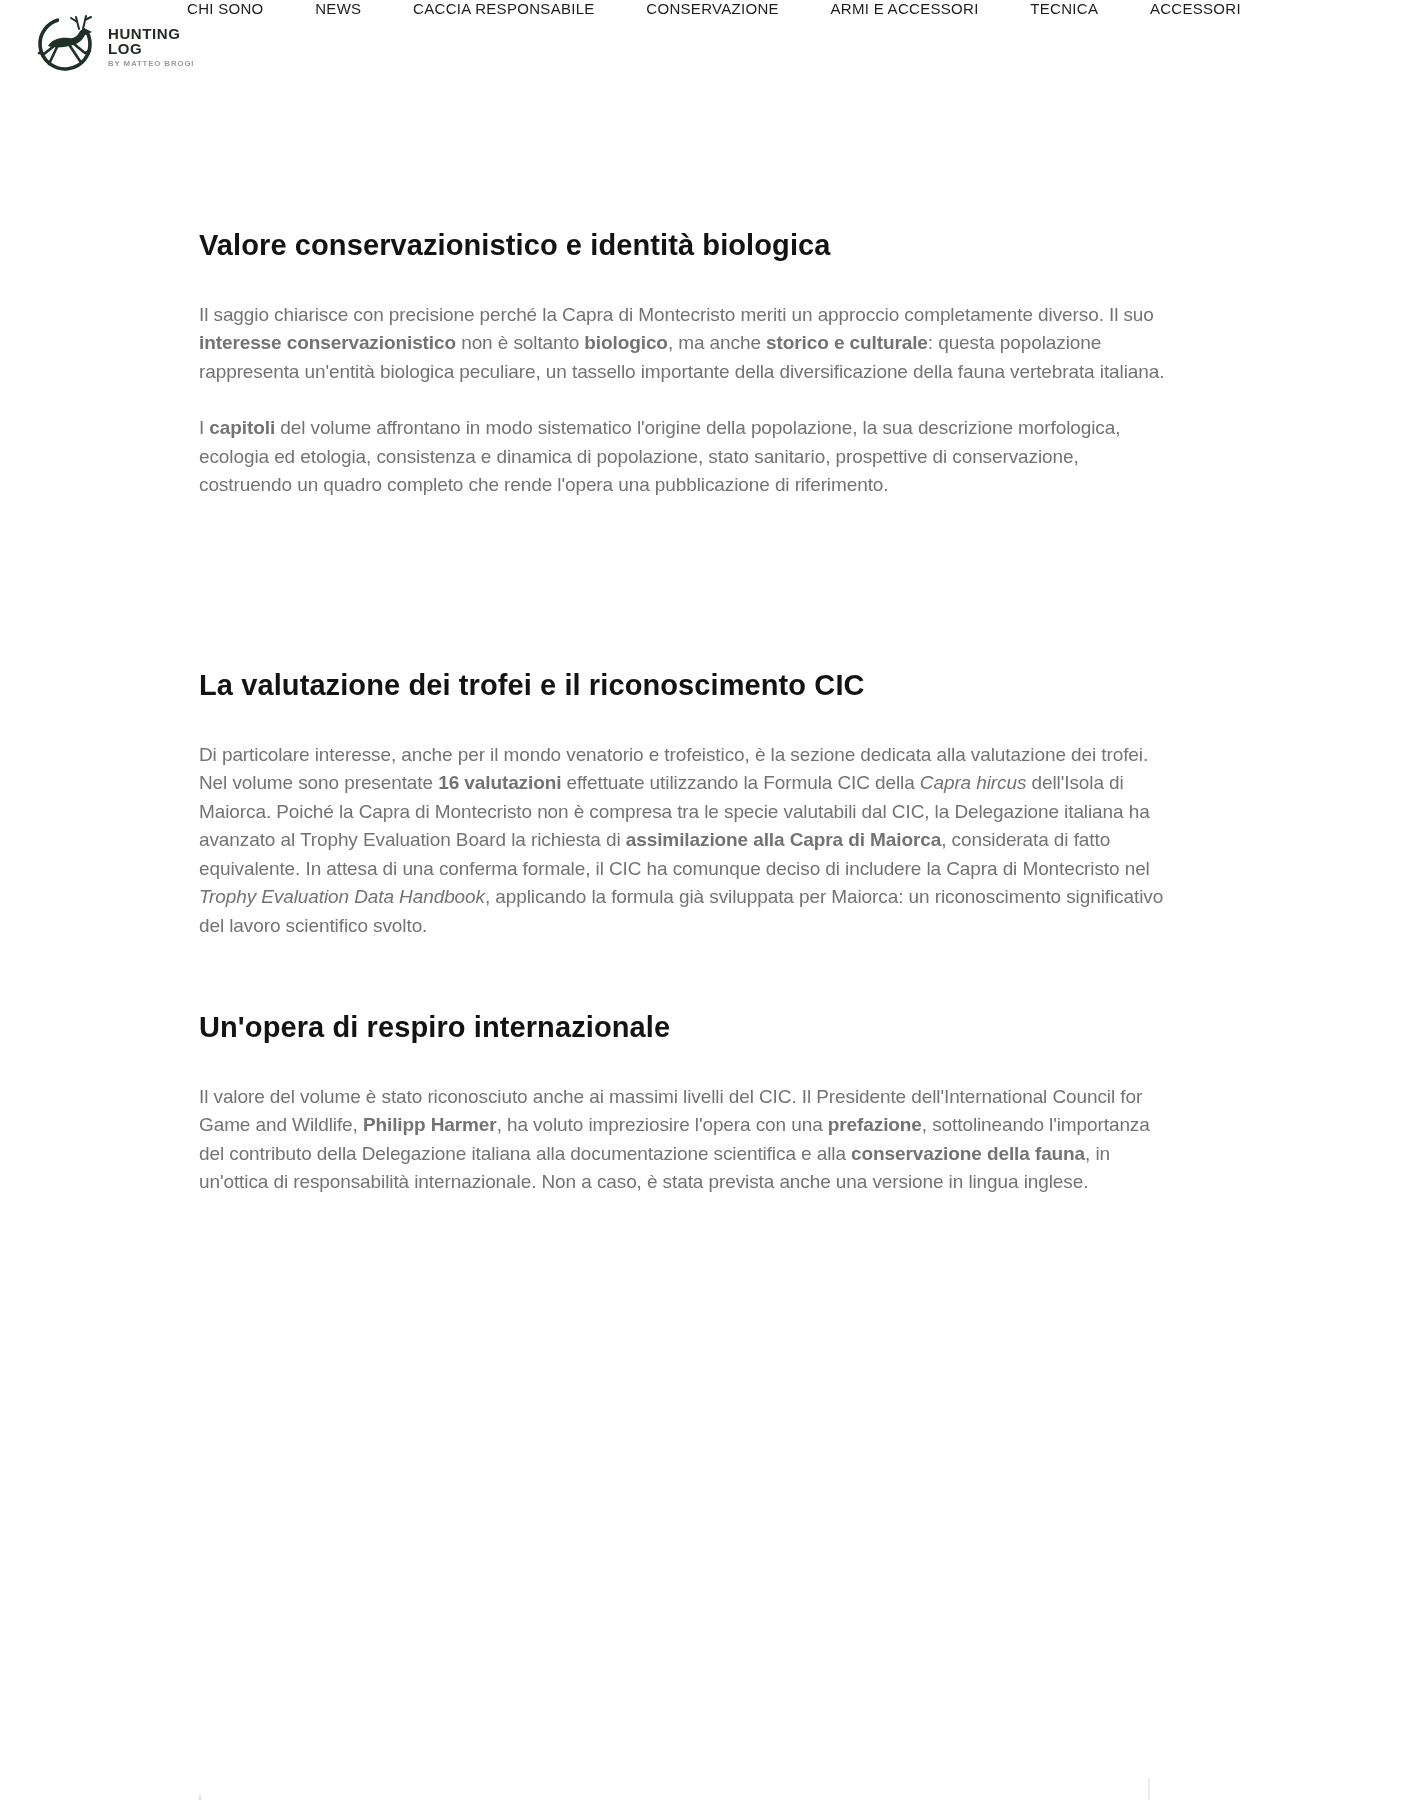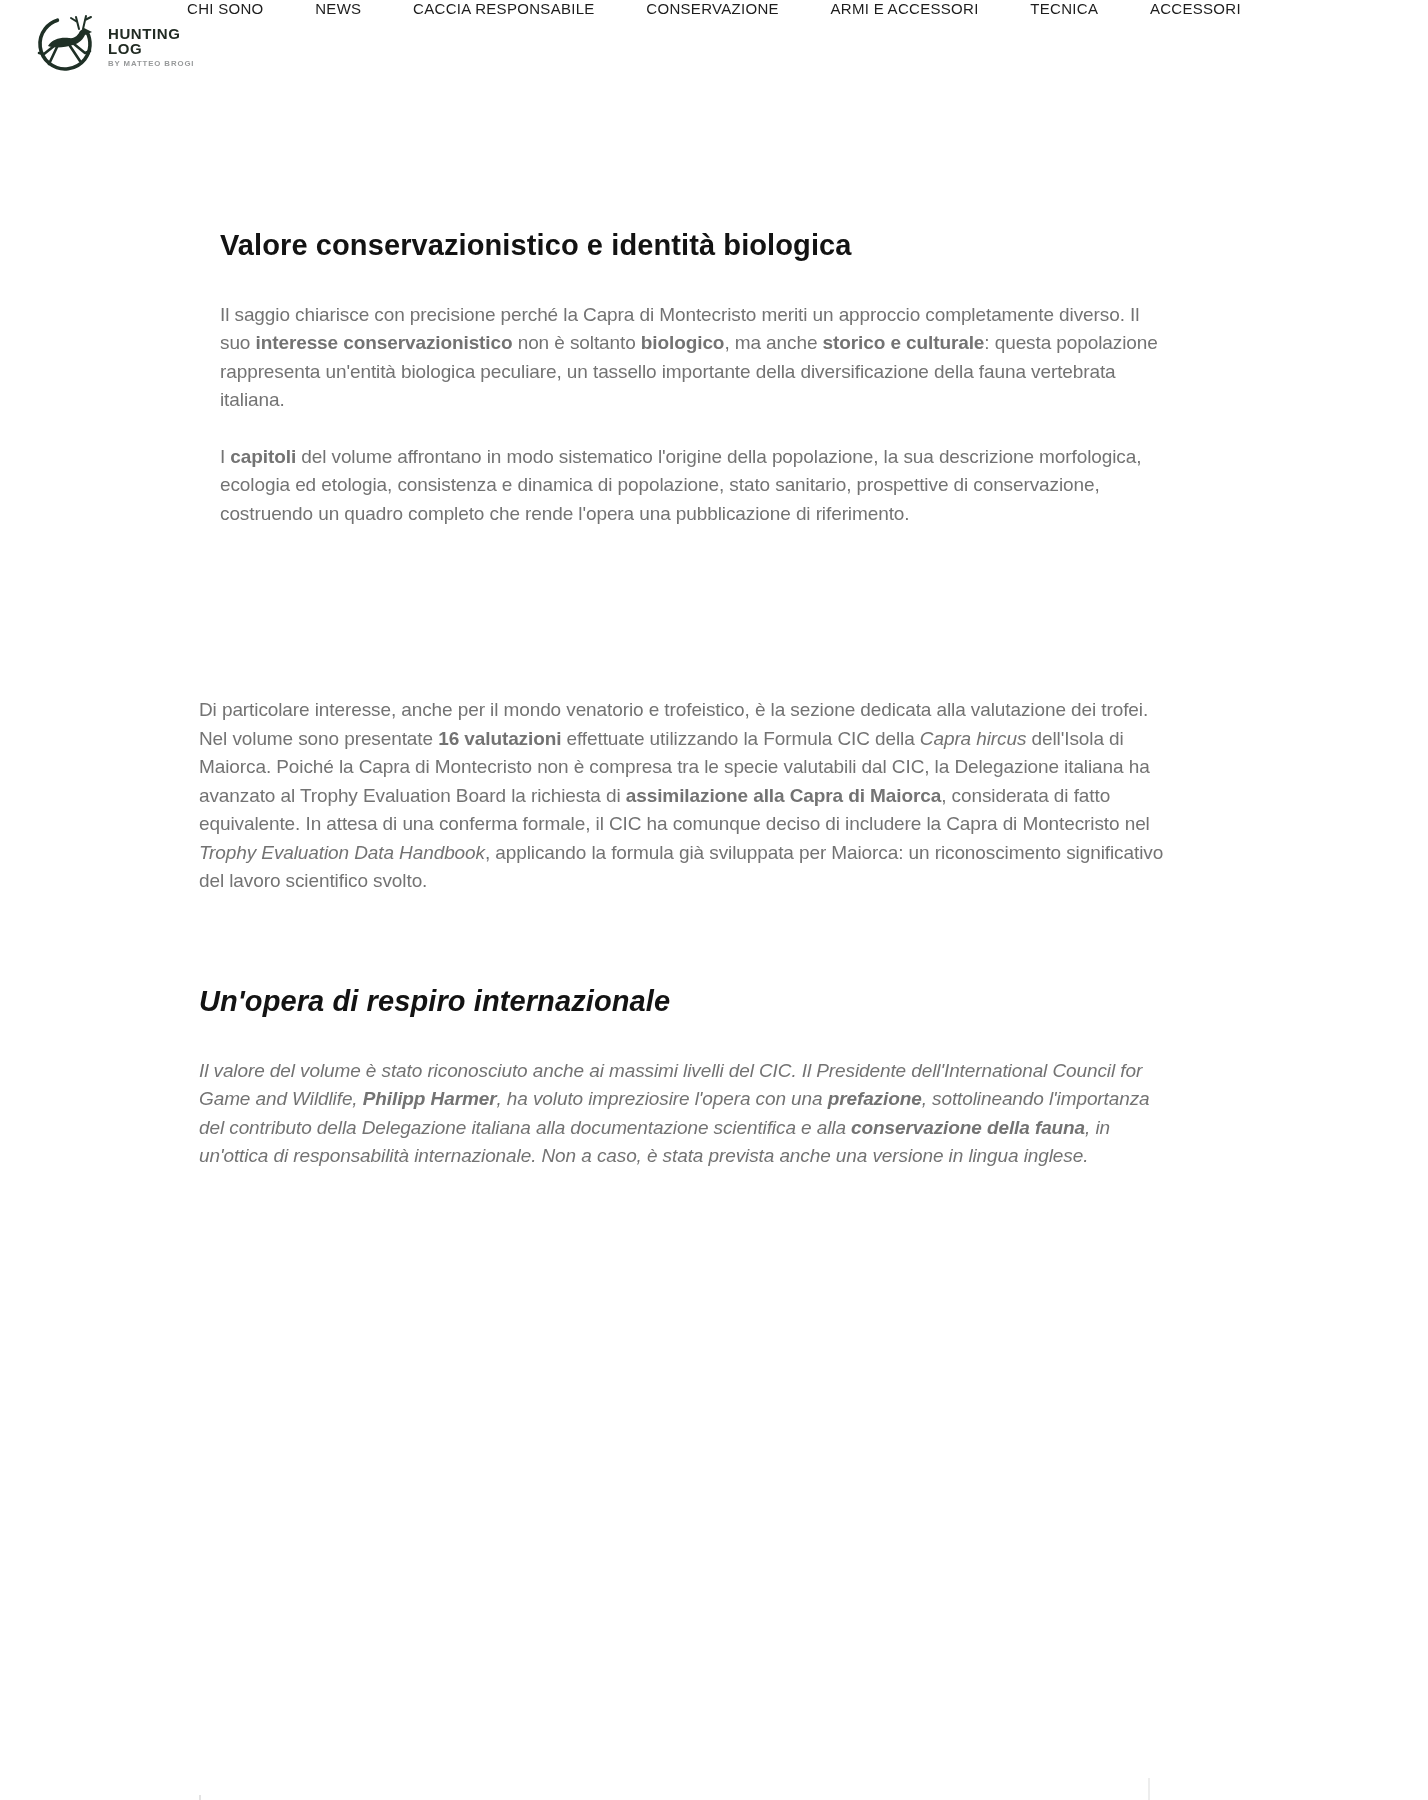--- a/index.html
+++ b/index.html
@@ -56,23 +56,23 @@
     text-decoration: none;
     white-space: nowrap;
     cursor: pointer;
   }
 
   
   .article {
     width: 975px;
     margin-left: 199px;
   }
-  .article section.sec-1 { margin-top: 148px; margin-left: 21px; }
+  .article section.sec-1 { margin-top: 148px; }
   .article section.sec-2 { margin-top: 168px; }
-  .article section.sec-3 { margin-top: 88px; font-style: italic; }
+  .article section.sec-3 { margin-top: 70px; }
   .article h2 {
     font-size: 29px;
     line-height: 1.2;
     font-weight: 700;
     color: #131313;
     letter-spacing: 0.1px;
     margin-bottom: 38px;
   }
   .article p {
     font-size: 19px;
@@ -138,20 +138,21 @@
 </header>
 
 <main class="article">
   <section class="sec-1">
     <h2>Valore conservazionistico e identità biologica</h2>
     <p><span>Il saggio chiarisce con precisione perché la Capra di Montecristo meriti un approccio completamente diverso. Il suo </span><strong>interesse conservazionistico</strong><span> non è soltanto </span><strong>biologico</strong><span>, ma anche </span><strong>storico e culturale</strong><span>: questa popolazione rappresenta un'entità biologica peculiare, un tassello importante della diversificazione della fauna vertebrata italiana.</span></p>
     <p><span>I </span><strong>capitoli</strong><span> del volume affrontano in modo sistematico l'origine della popolazione, la sua descrizione morfologica, ecologia ed etologia, consistenza e dinamica di popolazione, stato sanitario, prospettive di conservazione, costruendo un quadro completo che rende l'opera una pubblicazione di riferimento.</span></p>
   </section>
 
   <section class="sec-2">
+    <h2>La valutazione dei trofei e il riconoscimento CIC</h2>
     <p><span>Di particolare interesse, anche per il mondo venatorio e trofeistico, è la sezione dedicata alla valutazione dei trofei. Nel volume sono presentate </span><strong>16 valutazioni</strong><span> effettuate utilizzando la Formula CIC della </span><em>Capra hircus</em><span> dell'Isola di Maiorca. Poiché la Capra di Montecristo non è compresa tra le specie valutabili dal CIC, la Delegazione italiana ha avanzato al Trophy Evaluation Board la richiesta di </span><strong>assimilazione alla Capra di Maiorca</strong><span>, considerata di fatto equivalente. In attesa di una conferma formale, il CIC ha comunque deciso di includere la Capra di Montecristo nel </span><em>Trophy Evaluation Data Handbook</em><span>, applicando la formula già sviluppata per Maiorca: un riconoscimento significativo del lavoro scientifico svolto.</span></p>
   </section>
 
   <section class="sec-3">
     <h2>Un'opera di respiro internazionale</h2>
     <p><span>Il valore del volume è stato riconosciuto anche ai massimi livelli del CIC. Il Presidente dell'International Council for Game and Wildlife, </span><strong>Philipp Harmer</strong><span>, ha voluto impreziosire l'opera con una </span><strong>prefazione</strong><span>, sottolineando l'importanza del contributo della Delegazione italiana alla documentazione scientifica e alla </span><strong>conservazione della fauna</strong><span>, in un'ottica di responsabilità internazionale. Non a caso, è stata prevista anche una versione in lingua inglese.</span></p>
   </section>
 </main>
 
 <div class="bottom-edge-line"></div>

